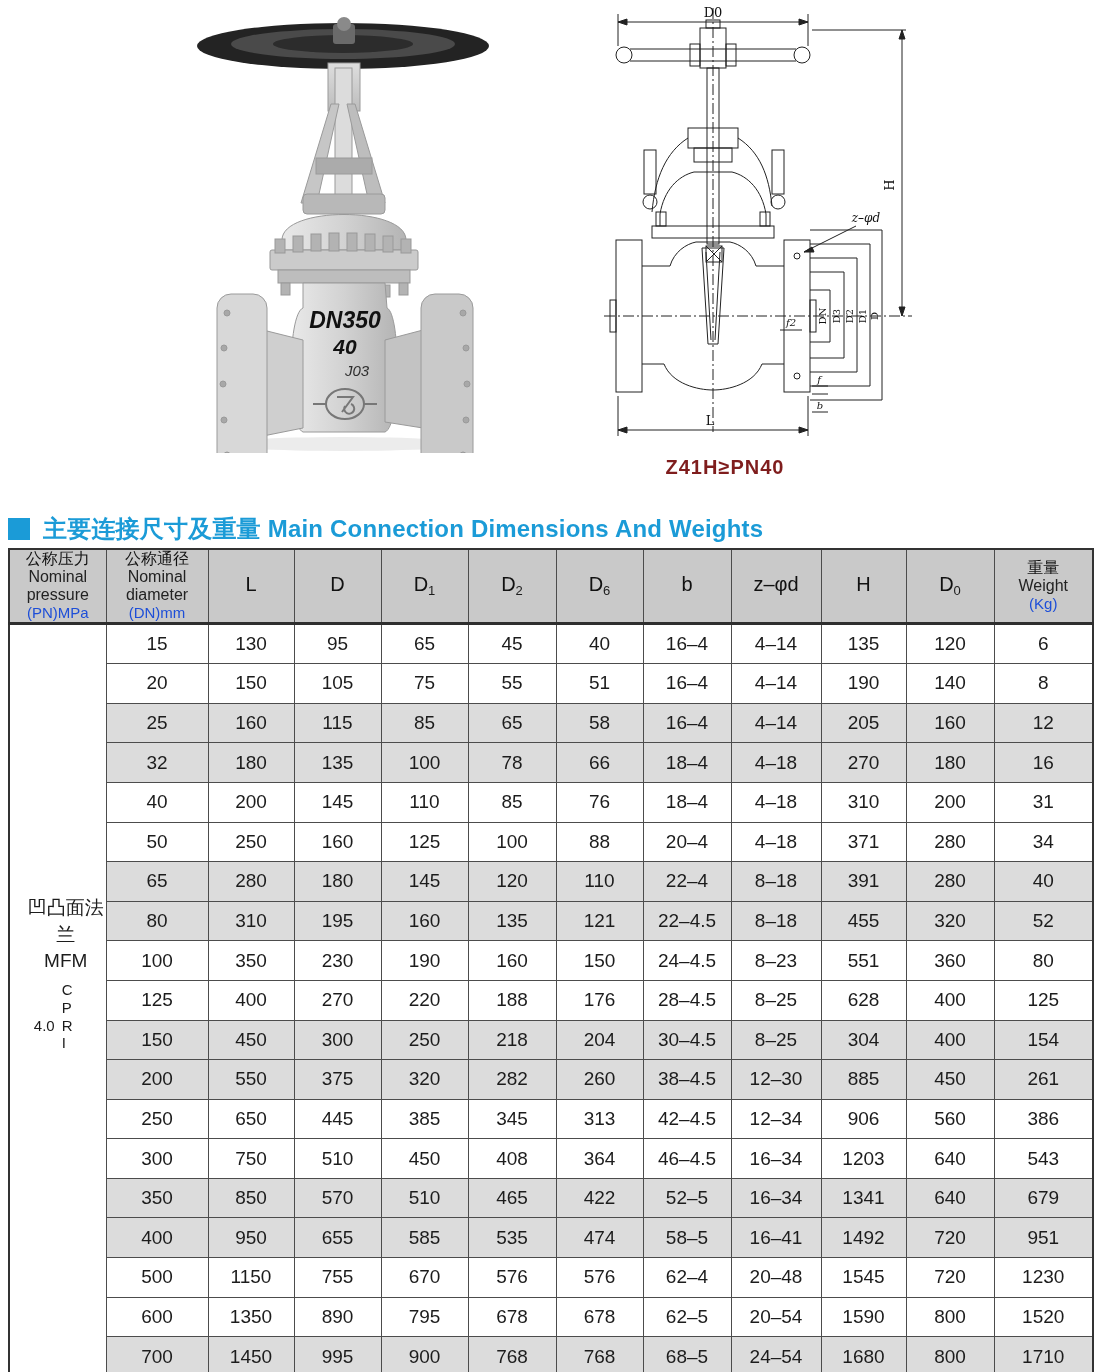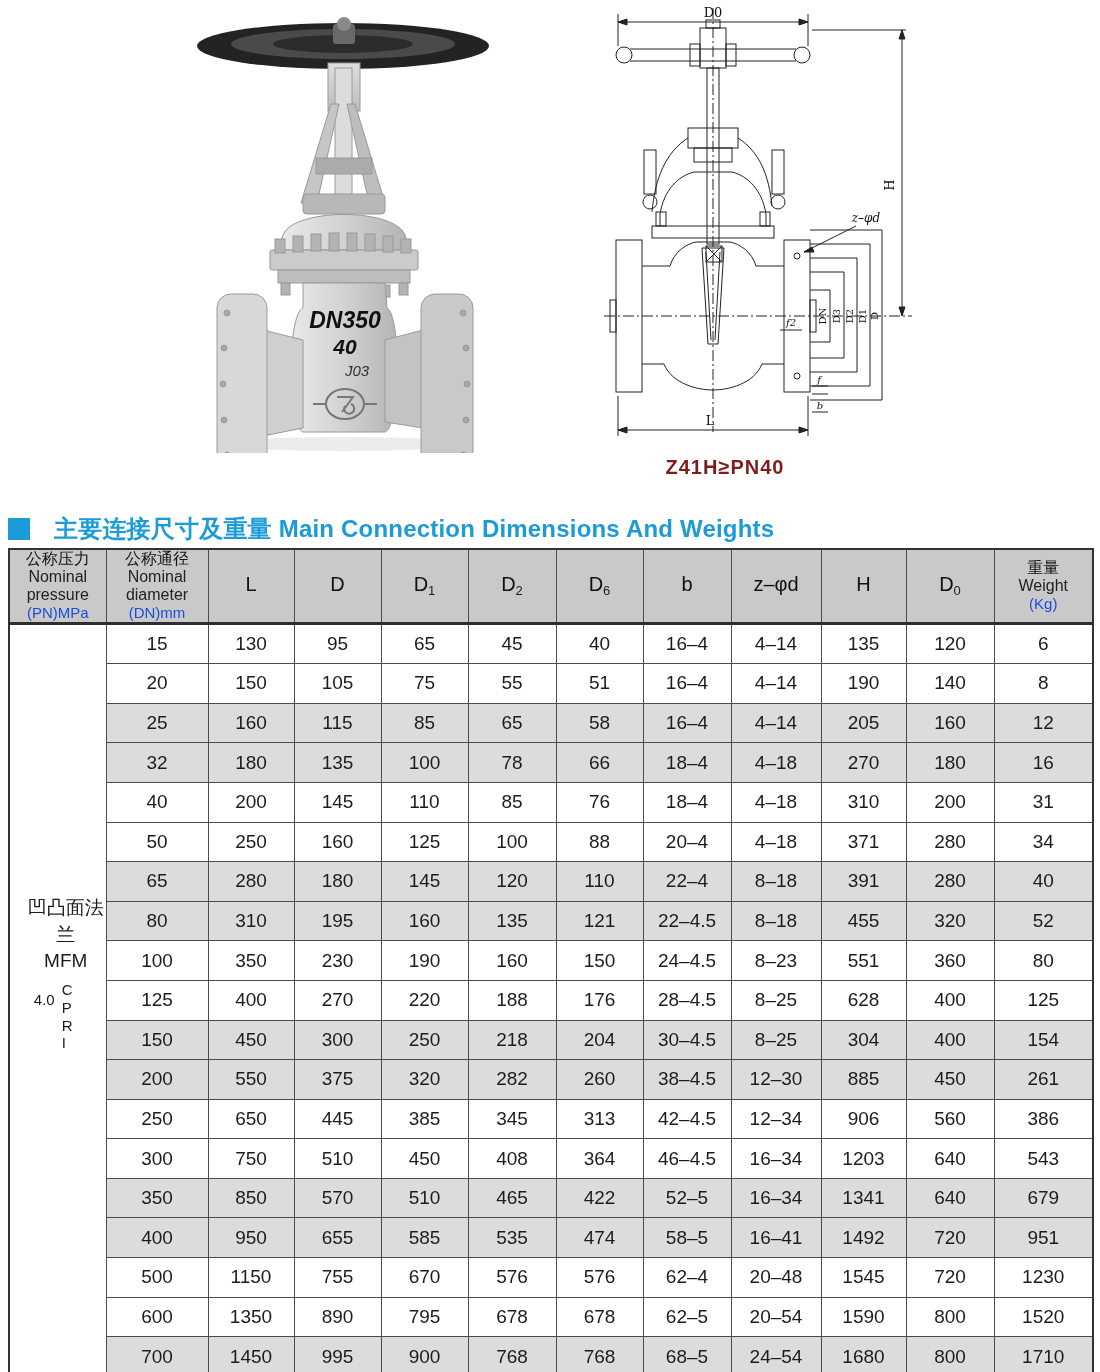--- a/index.html
+++ b/index.html
@@ -6,21 +6,21 @@
   .page{position:relative;width:1100px;height:1372px;background:#ffffff;overflow:hidden;
         font-family:"Liberation Sans",sans-serif;color:#1c1c1c;}
 
   
   .photo-wrap{position:absolute;left:185px;top:8px;width:315px;height:445px;font-style:italic;}
   .drawing-wrap{position:absolute;left:560px;top:0px;width:460px;height:500px;}
   .drawing-caption{position:absolute;left:610px;top:456px;width:230px;text-align:center;
         font-size:20px;font-weight:600;letter-spacing:1px;color:#7f1d1d;}
 
   
-  .section-title{position:absolute;left:8px;top:513px;display:flex;align-items:center;gap:24px;}
+  .section-title{position:absolute;left:8px;top:513px;display:flex;align-items:center;gap:13px;}
   .title-square{width:22px;height:22px;background:#1b9bd7;}
   .title-text{font-size:24px;font-weight:600;color:#1b9bd7;letter-spacing:0.2px;white-space:nowrap;}
 
   
   table.dims{position:absolute;left:8px;top:548px;width:1084px;border-collapse:collapse;
         table-layout:fixed;border:2px solid #333;}
   .dims th,.dims td{border:1px solid #4c4c4c;text-align:center;vertical-align:middle;
         padding:0;overflow:hidden;}
   .dims thead th{background:#c9c9c9;height:69px;font-weight:normal;border-bottom:3px solid #2e2e2e;}
   .dims tbody td{height:38.6px;font-size:19px;background:#ffffff;}
@@ -28,21 +28,21 @@
   .h-cn{font-size:16px;line-height:1.15;color:#111;}
   .h-en{font-size:16px;line-height:1.1;color:#222;}
   .h-unit{font-size:15px;line-height:1.2;color:#1d4ed8;}
   .h-base{font-size:20px;color:#111;}
   .dims thead sub{font-size:13px;}
 
   td.group-cell{position:relative;background:#ffffff !important;font-size:16px;}
   .g-label{position:absolute;top:36%;left:16px;right:0;text-align:center;line-height:1.4;}
   .g-press{position:absolute;top:47.5%;left:50%;transform:translateX(-60%);
         display:flex;align-items:flex-start;gap:7px;font-size:15px;}
-  .g-press .num{margin-top:10px;}
+  .g-press .num{margin-top:36px;}
   .vert{display:inline-block;width:12px;word-break:break-all;line-height:1.18;
         font-size:15px;text-align:left;}
 
   svg text{font-family:"DejaVu Serif","Liberation Serif",serif;fill:#111;}
   svg text.sans{font-family:"Liberation Sans",sans-serif;}
 </style>
 </head>
 <body>
 
 <div class="page">

